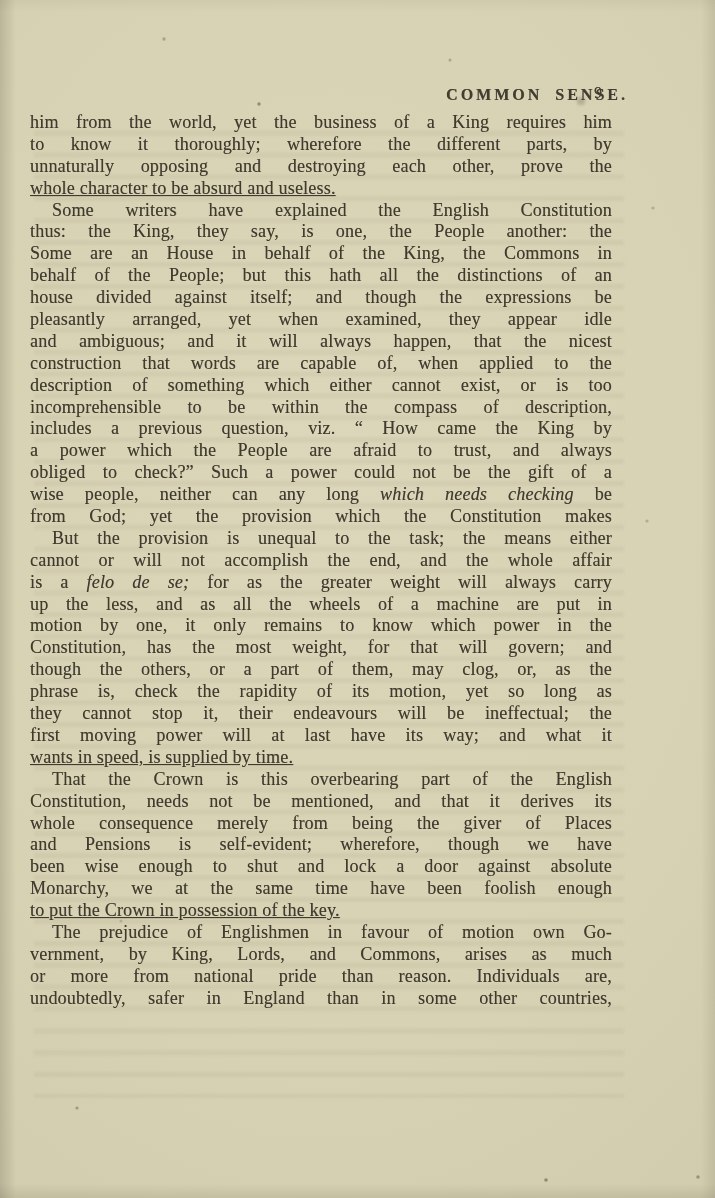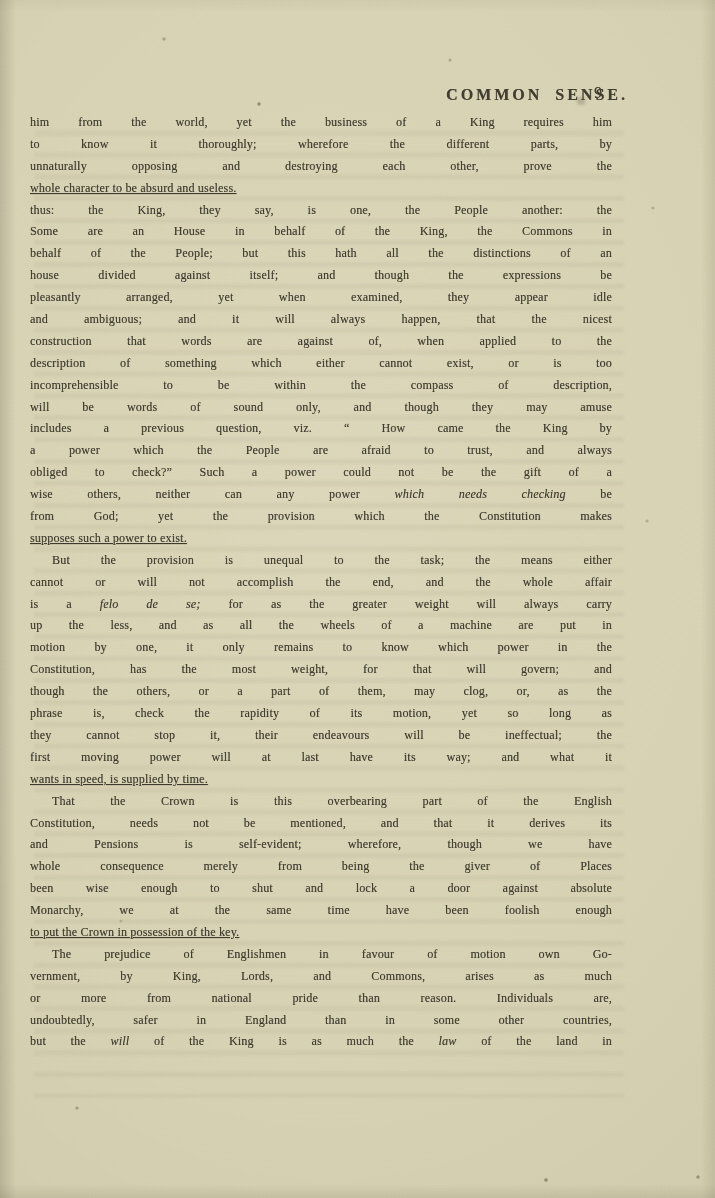--- a/index.html
+++ b/index.html
@@ -59,21 +59,21 @@
   }
   .pagenum {
     position: absolute; right: 10px; top: -2px;
     font-size: 16px; color: #413d30;
     text-shadow: 0.3px 0.3px 0.6px rgba(62,58,46,0.5);
   }
   .body-text { margin-top: 0; }
   .para { margin: 0; padding: 0; }
   .line {
     height: 21.9px; line-height: 21.9px;
-    font-size: 12px; letter-spacing: 0.2px;
+    font-size: 18px; letter-spacing: 0.2px;
     text-align: justify; text-align-last: justify;
     text-shadow: 0.3px 0.3px 0.5px rgba(62,58,46,0.45);
     white-space: normal;
   }
   .line.last { text-align-last: left; text-decoration: underline; }
   .line.indent { text-indent: 22px; }
   .it { font-style: italic; }
 </style>
 </head>
 <body>
@@ -89,61 +89,59 @@
       <span class="pagenum">9</span>
     </div>
     <div class="body-text">
         <div class="para">
           <div class="line"><span>him from the world, yet the business of a King requires him</span></div>
           <div class="line"><span>to know it thoroughly; wherefore the different parts, by</span></div>
           <div class="line"><span>unnaturally opposing and destroying each other, prove the</span></div>
           <div class="line last"><span>whole character to be absurd and useless.</span></div>
         </div>
         <div class="para">
+          <div class="line indent"><span>Some writers have explained the English Constitution</span></div>
           <div class="line"><span>thus: the King, they say, is one, the People another: the</span></div>
           <div class="line"><span>Some are an House in behalf of the King, the Commons in</span></div>
           <div class="line"><span>behalf of the People; but this hath all the distinctions of an</span></div>
           <div class="line"><span>house divided against itself; and though the expressions be</span></div>
           <div class="line"><span>pleasantly arranged, yet when examined, they appear idle</span></div>
           <div class="line"><span>and ambiguous; and it will always happen, that the nicest</span></div>
-          <div class="line"><span>construction that words are against of, when applied to the</span></div>
+          <div class="line"><span>construction that words are capable of, when applied to the</span></div>
           <div class="line"><span>description of something which either cannot exist, or is too</span></div>
           <div class="line"><span>incomprehensible to be within the compass of description,</span></div>
-          <div class="line"><span>will be words of sound only, and though they may amuse</span></div>
           <div class="line"><span>includes a previous question, viz. “ How came the King by</span></div>
           <div class="line"><span>a power which the People are afraid to trust, and always</span></div>
           <div class="line"><span>obliged to check?” Such a power could not be the gift of a</span></div>
-          <div class="line"><span>wise others, neither can any power </span><span class="it">which needs checking</span><span> be</span></div>
+          <div class="line"><span>wise people, neither can any long </span><span class="it">which needs checking</span><span> be</span></div>
           <div class="line"><span>from God; yet the provision which the Constitution makes</span></div>
-          <div class="line last"><span>supposes such a power to exist.</span></div>
         </div>
         <div class="para">
           <div class="line indent"><span>But the provision is unequal to the task; the means either</span></div>
           <div class="line"><span>cannot or will not accomplish the end, and the whole affair</span></div>
           <div class="line"><span>is a </span><span class="it">felo de se;</span><span> for as the greater weight will always carry</span></div>
           <div class="line"><span>up the less, and as all the wheels of a machine are put in</span></div>
           <div class="line"><span>motion by one, it only remains to know which power in the</span></div>
           <div class="line"><span>Constitution, has the most weight, for that will govern; and</span></div>
           <div class="line"><span>though the others, or a part of them, may clog, or, as the</span></div>
           <div class="line"><span>phrase is, check the rapidity of its motion, yet so long as</span></div>
           <div class="line"><span>they cannot stop it, their endeavours will be ineffectual; the</span></div>
           <div class="line"><span>first moving power will at last have its way; and what it</span></div>
           <div class="line last"><span>wants in speed, is supplied by time.</span></div>
         </div>
         <div class="para">
           <div class="line indent"><span>That the Crown is this overbearing part of the English</span></div>
           <div class="line"><span>Constitution, needs not be mentioned, and that it derives its</span></div>
+          <div class="line"><span>whole consequence merely from being the giver of Places</span></div>
           <div class="line"><span>and Pensions is self-evident; wherefore, though we have</span></div>
-          <div class="line"><span>whole consequence merely from being the giver of Places</span></div>
           <div class="line"><span>been wise enough to shut and lock a door against absolute</span></div>
           <div class="line"><span>Monarchy, we at the same time have been foolish enough</span></div>
           <div class="line last"><span>to put the Crown in possession of the key.</span></div>
         </div>
         <div class="para">
           <div class="line indent"><span>The prejudice of Englishmen in favour of motion own Go-</span></div>
           <div class="line"><span>vernment, by King, Lords, and Commons, arises as much</span></div>
           <div class="line"><span>or more from national pride than reason.  Individuals are,</span></div>
           <div class="line"><span>undoubtedly, safer in England than in some other countries,</span></div>
-          <div class="line"><span>but the </span><span class="it">will</span><span> of the King is as much the </span><span class="it">law</span><span> of the land in</span></div>
         </div>
       </div>
   </div>
 </div>
 
 </body></html>

